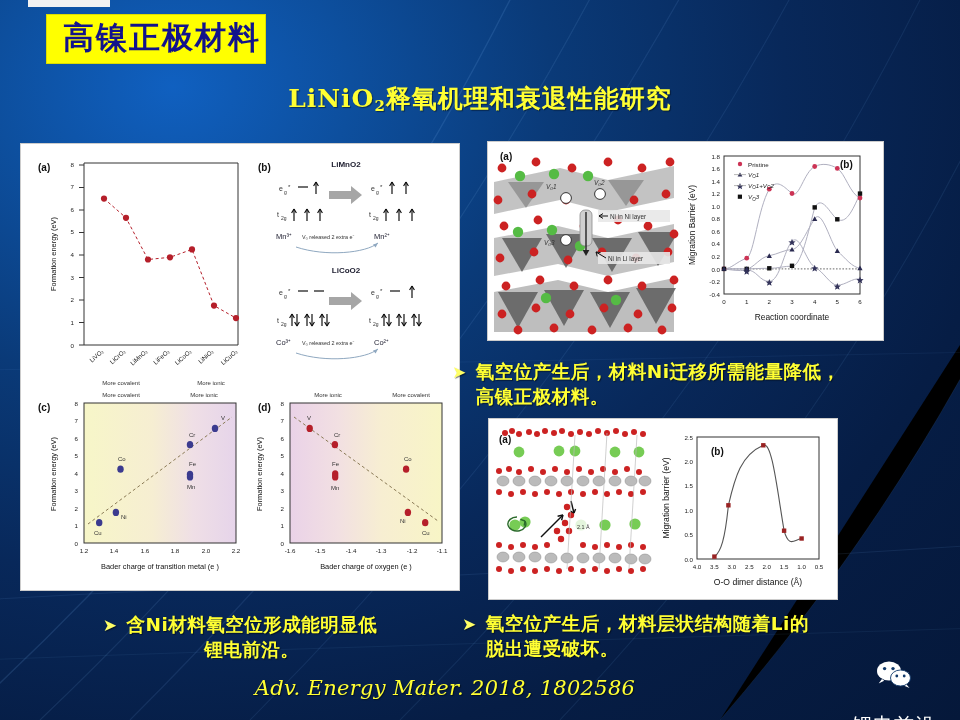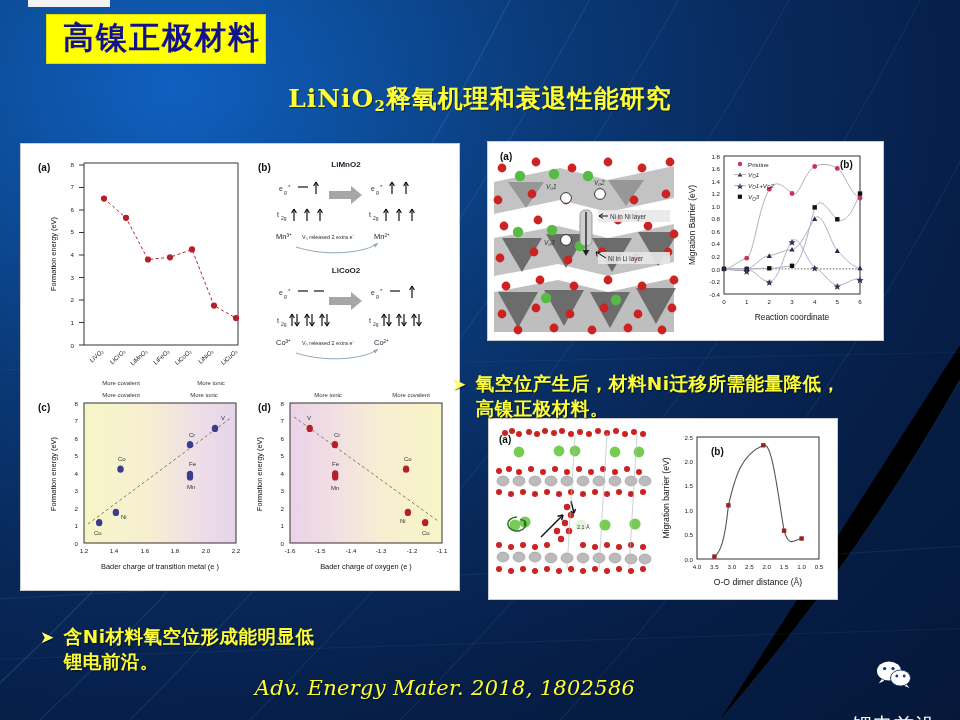--- a/index.html
+++ b/index.html
@@ -59,29 +59,28 @@
   .panel-lab { font-family:"Liberation Sans",sans-serif; font-size:10px; font-weight:bold; fill:#111; }
   .small-lab { font-family:"Liberation Sans",sans-serif; font-size:6px; fill:#333; }
 
   
   .bullet {
     position:absolute;
     font-family:"DejaVu Sans", sans-serif;
     font-size:18.5px; font-weight:bold; color:#ffff33;
     line-height:1.33; letter-spacing:0.5px;
     text-shadow:1px 1px 1px rgba(0,0,0,0.5);
-    margin-top:12px;
   }
   .bullet .arrow {
     color:#ffff66; font-size:17px; margin-right:9px;
     font-family:"DejaVu Sans",sans-serif;
   }
   .bullet .btxt { display:inline-block; vertical-align:top; }
   #bullet-1 { left:452px; top:360px; width:500px; }
-  #bullet-2 { left:40px;  top:613px; width:400px; }
+  #bullet-2 { left:40px;  top:613px; width:400px;text-align:center; }
   #bullet-3 { left:462px; top:612px; width:470px; }
 
   .citation {
     position:absolute; left:0; top:676px; width:960px; text-align:center;
     font-family:"DejaVu Serif", serif;
     font-size:21px; font-style:italic; font-weight:normal;
     color:#ffff33; letter-spacing:0.3px;
     text-shadow:1px 1px 1px rgba(0,0,0,0.5);
   }
   .citation .cit-left { margin-left:-70px; }
@@ -818,20 +817,23 @@
   </div>
 
   <div class="bullet" id="bullet-1">
     <span class="arrow">➤</span><span class="btxt"><span>氧空位产生后，材料Ni迁移所需能量降低，</span><br><span>高镍正极材料。</span></span>
   </div>
 
   <div class="bullet" id="bullet-2">
     <span class="arrow">➤</span><span class="btxt"><span>含Ni材料氧空位形成能明显低</span><br><span>锂电前沿。</span></span>
   </div>
 
+  <div class="bullet" id="bullet-3">
+    <span class="arrow">➤</span><span class="btxt"><span>氧空位产生后，材料层状结构随着Li的</span><br><span>脱出遭受破坏。</span></span>
+  </div>
 
   <div class="citation">
     <span class="cit-left">Adv. Energy Mater. 2018, 1802586</span>
   </div>
 
   <div class="footer-logo">
     <svg class="wx" viewBox="0 0 40 30">
       <ellipse cx="15" cy="11" rx="12" ry="9.6" fill="#ffffff"></ellipse>
       <path d="M8 19 l-3.4 4.4 l5.6 -2.6 z" fill="#ffffff"></path>
       <circle cx="10.6" cy="8.6" r="1.7" fill="#123a6b"></circle>

